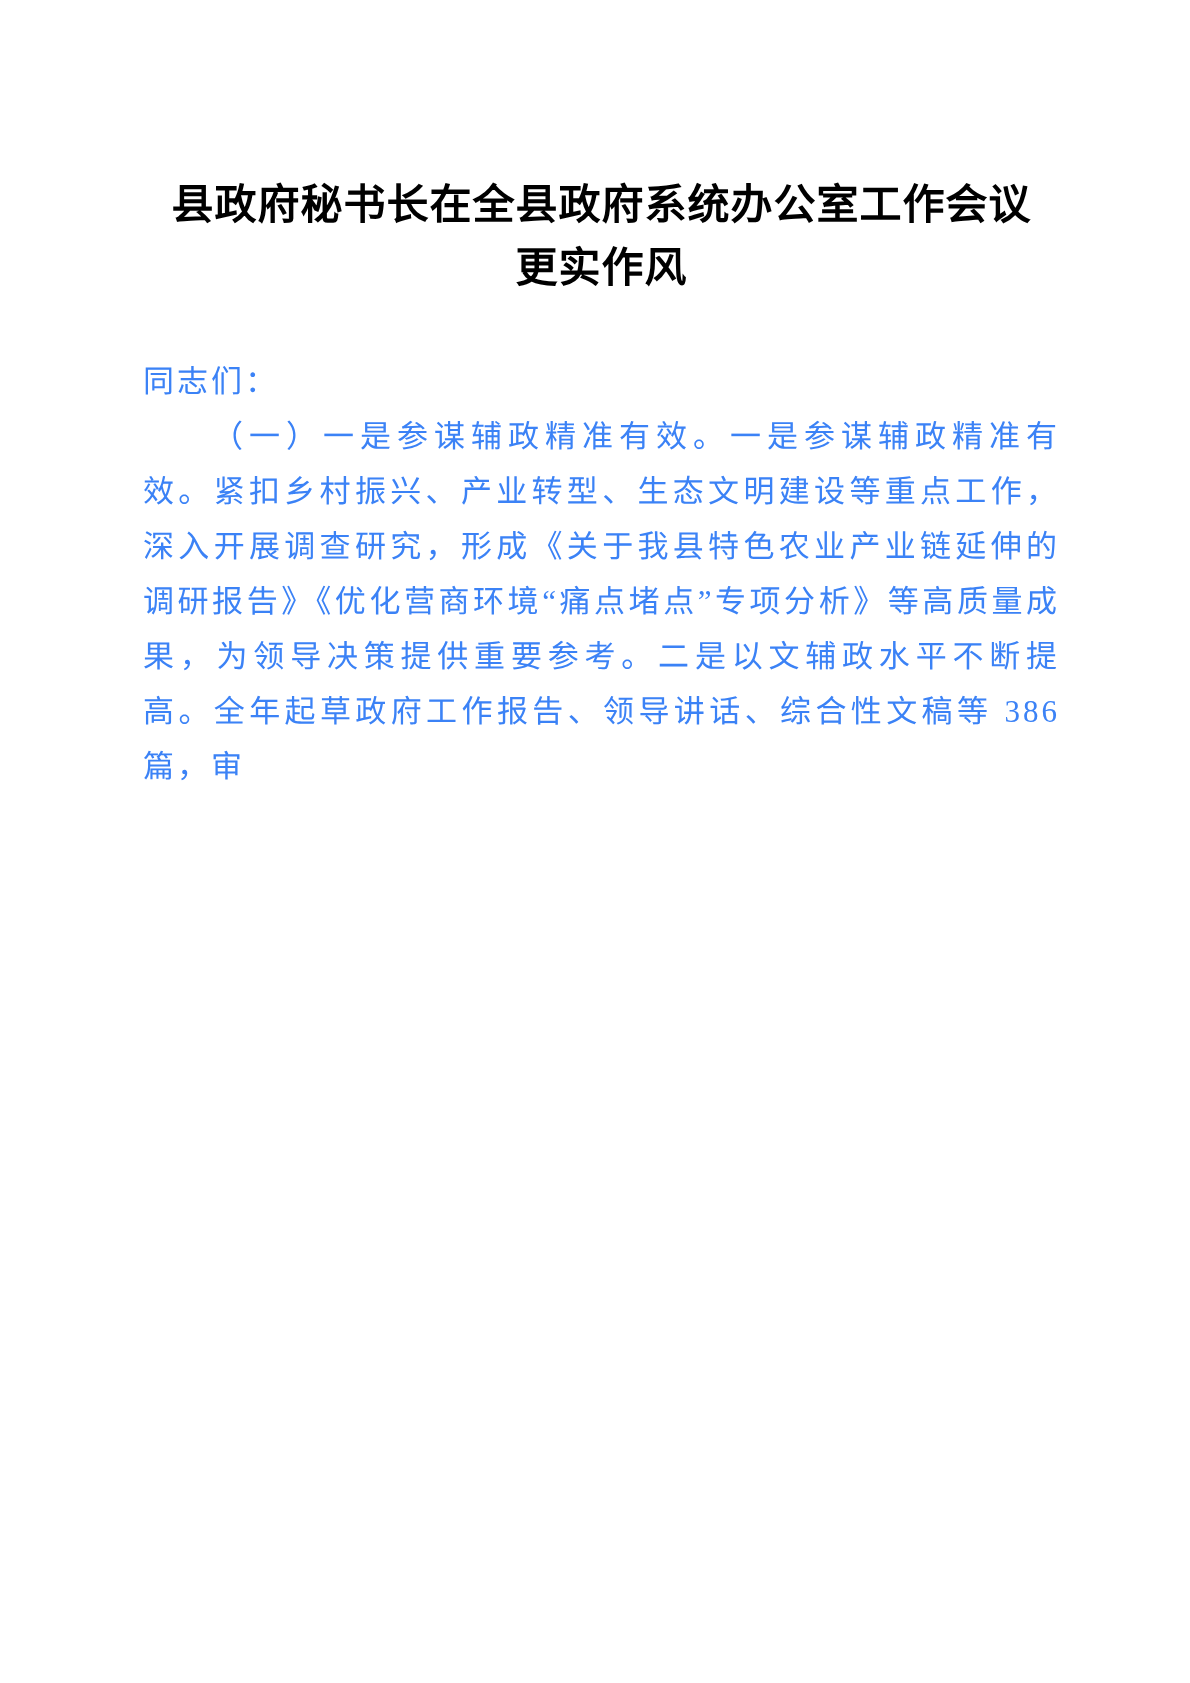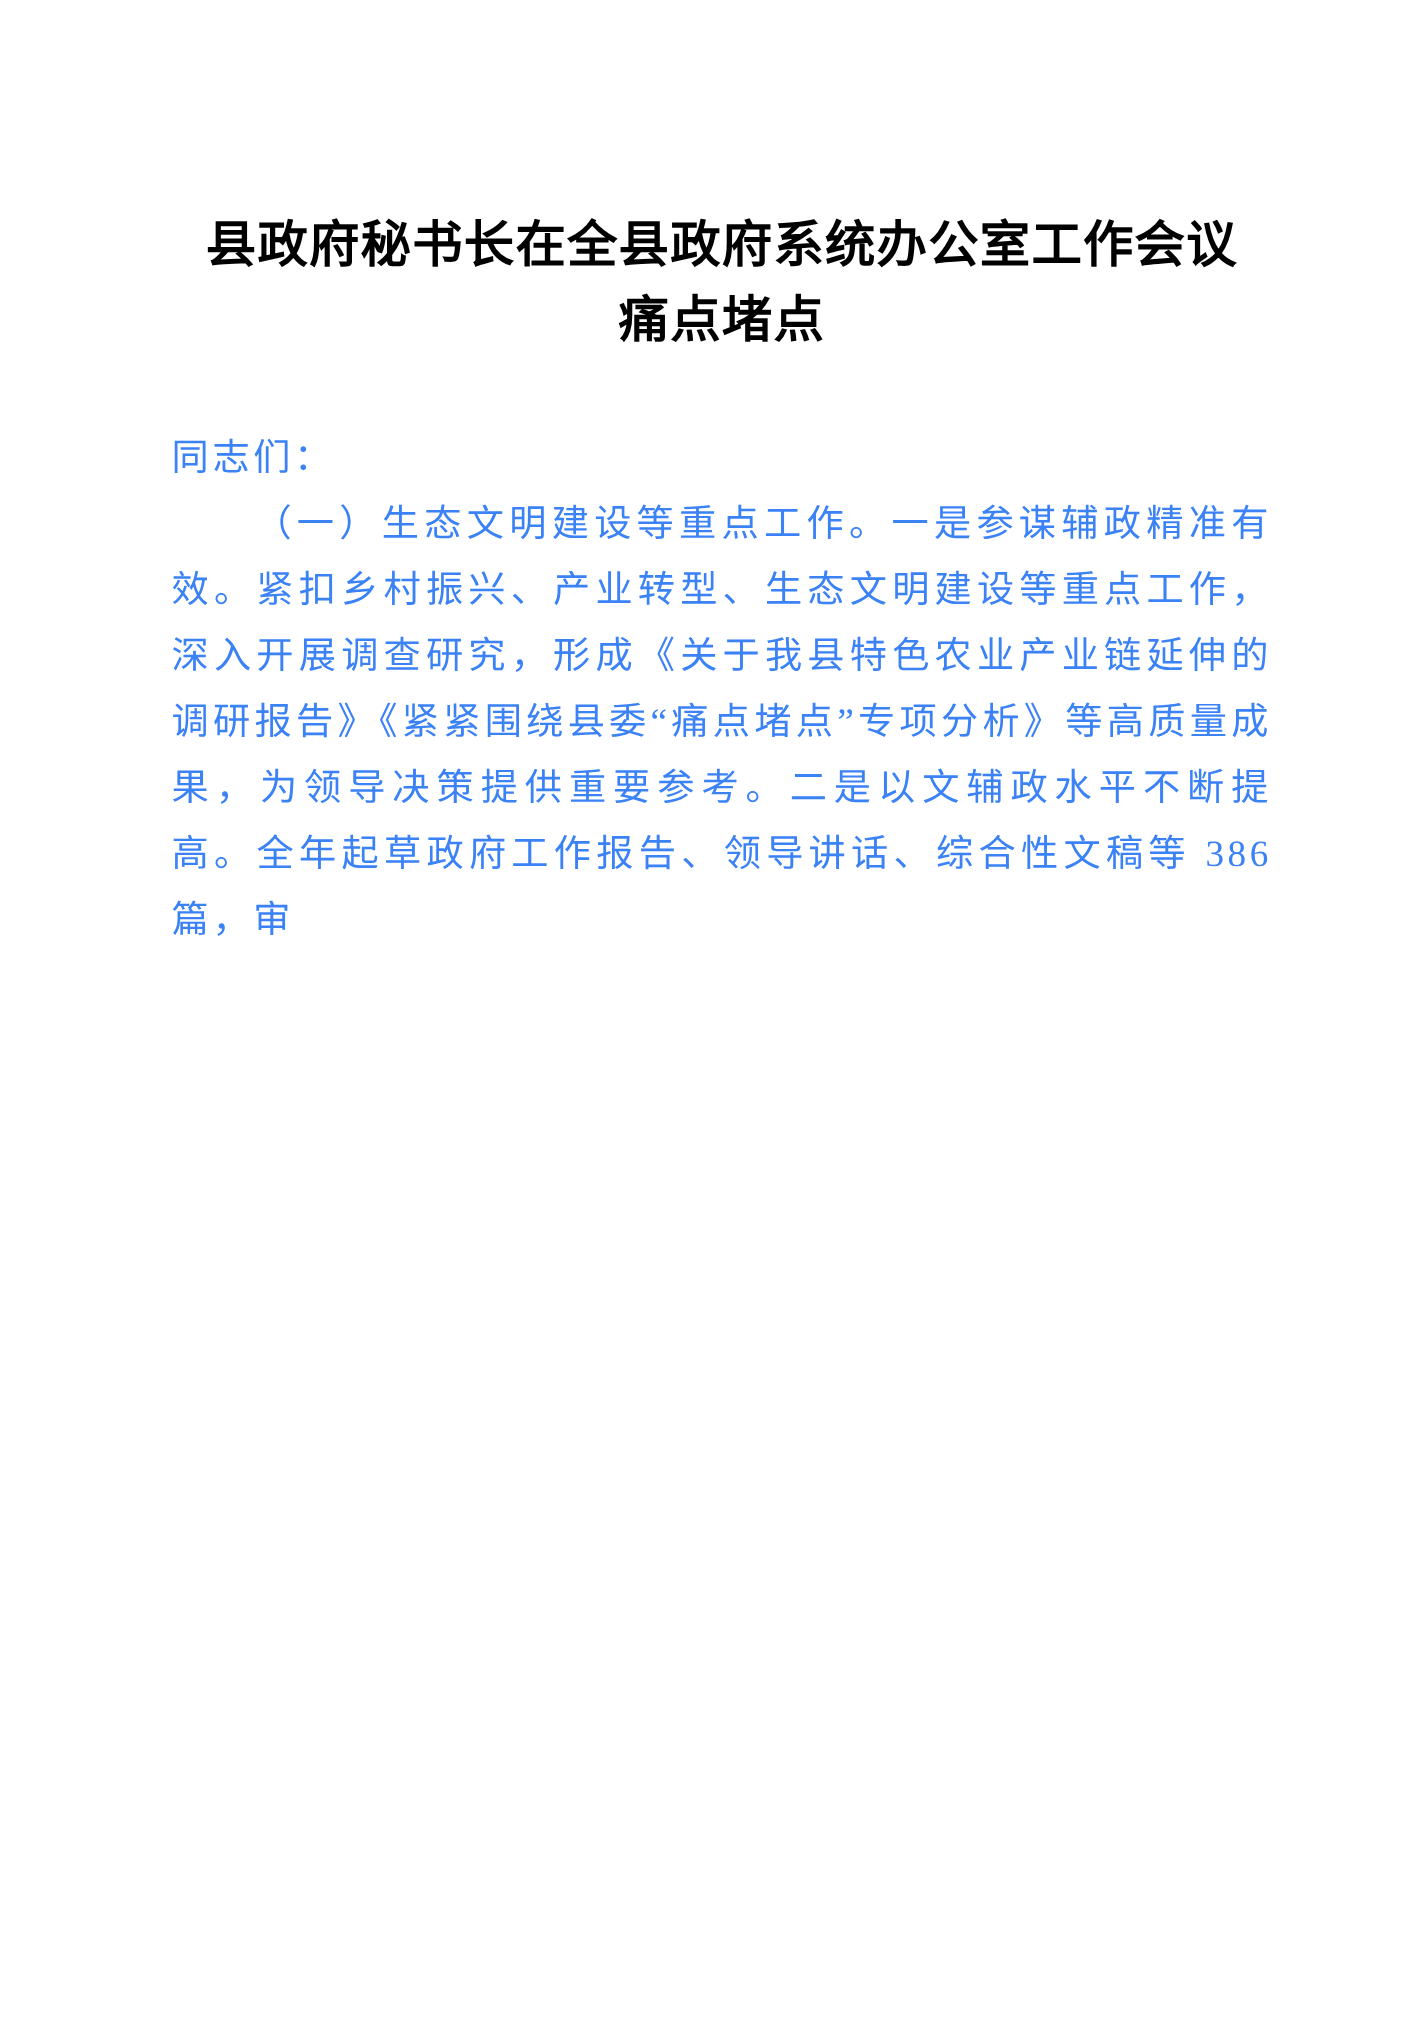--- a/index.html
+++ b/index.html
@@ -53,19 +53,19 @@
   .run-kaiti-emphasis {
     font-family: "Liberation Serif", "DejaVu Serif", serif;
   }
 </style>
 </head>
 <body>
 
 <div class="page">
   <h1 class="doc-title">
     <div>县政府秘书长在全县政府系统办公室工作会议</div>
-    <div>痛点堵点</div>
+    <div>更实作风</div>
   </h1>
   <div class="doc-body" id="doc-body">
       <p class="block block-salutation"><span class="run run-body">同志们：</span></p>
-      <p class="block block-body"><span class="run run-kaiti-emphasis">（一）生态文明建设等重点工作。</span><span class="run run-kaiti-emphasis">一是参谋辅政精准有效。</span><span class="run run-body">紧扣乡村振兴、产业转型、生态文明建设等重点工作，深入开展调查研究，形成《关于我县特色农业产业链延伸的调研报告》《紧紧围绕县委“痛点堵点”专项分析》等高质量成果，为领导决策提供重要参考。</span><span class="run run-kaiti-emphasis">二是以文辅政水平不断提高。</span><span class="run run-body">全年起草政府工作报告、领导讲话、综合性文稿等 386 篇，审</span></p>
+      <p class="block block-body"><span class="run run-kaiti-emphasis">（一）一是参谋辅政精准有效。</span><span class="run run-kaiti-emphasis">一是参谋辅政精准有效。</span><span class="run run-body">紧扣乡村振兴、产业转型、生态文明建设等重点工作，深入开展调查研究，形成《关于我县特色农业产业链延伸的调研报告》《优化营商环境“痛点堵点”专项分析》等高质量成果，为领导决策提供重要参考。</span><span class="run run-kaiti-emphasis">二是以文辅政水平不断提高。</span><span class="run run-body">全年起草政府工作报告、领导讲话、综合性文稿等 386 篇，审</span></p>
     </div>
 </div>
 
 </body></html>

